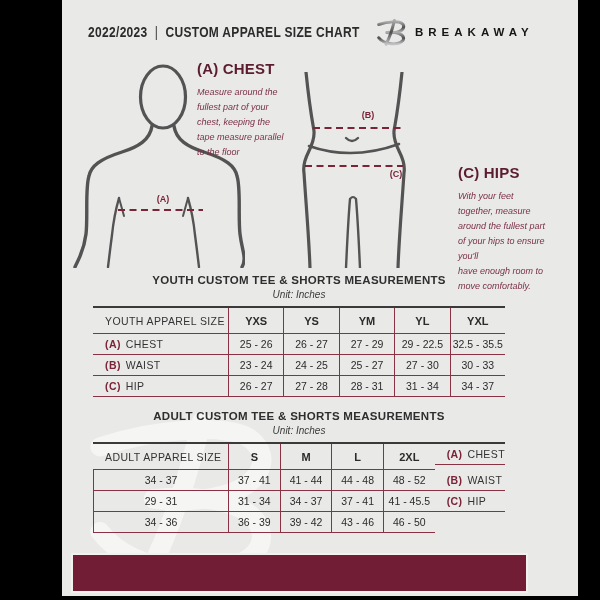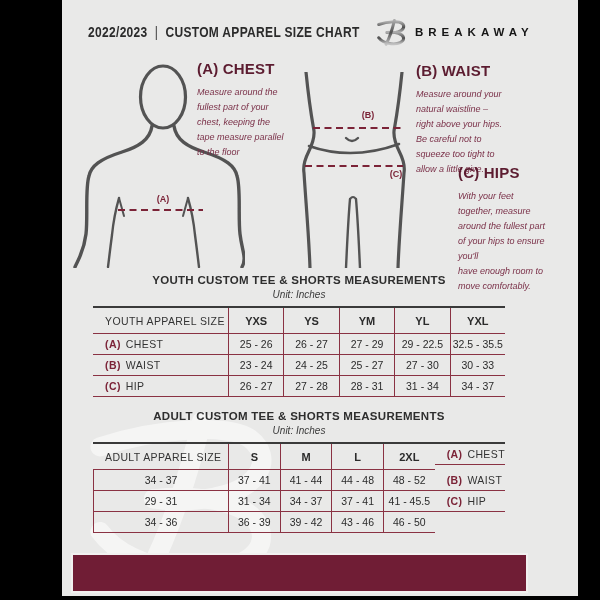--- a/index.html
+++ b/index.html
@@ -108,29 +108,20 @@
     <div class="marker" style="left:319px; top:169px;">(C)</div>
 
     <div class="guide" style="left:135px; top:60px; width:106px;">
       <h3>(A) CHEST</h3>
       <p>Measure around the
 fullest part of your
 chest, keeping the
 tape measure parallel
 to the floor</p>
     </div>
-    <div class="guide" style="left:354px; top:62px; width:112px;">
-      <h3>(B) WAIST</h3>
-      <p>Measure around your
-natural waistline –
-right above your hips.
-Be careful not to
-squeeze too tight to
-allow a little give.</p>
-    </div>
     <div class="guide" style="left:356px; top:164px; width:116px;margin-left:40px;">
       <h3>(C) HIPS</h3>
       <p>With your feet
 together, measure
 around the fullest part
 of your hips to ensure
 you'll
 have enough room to
 move comfortably.</p>
     </div>

